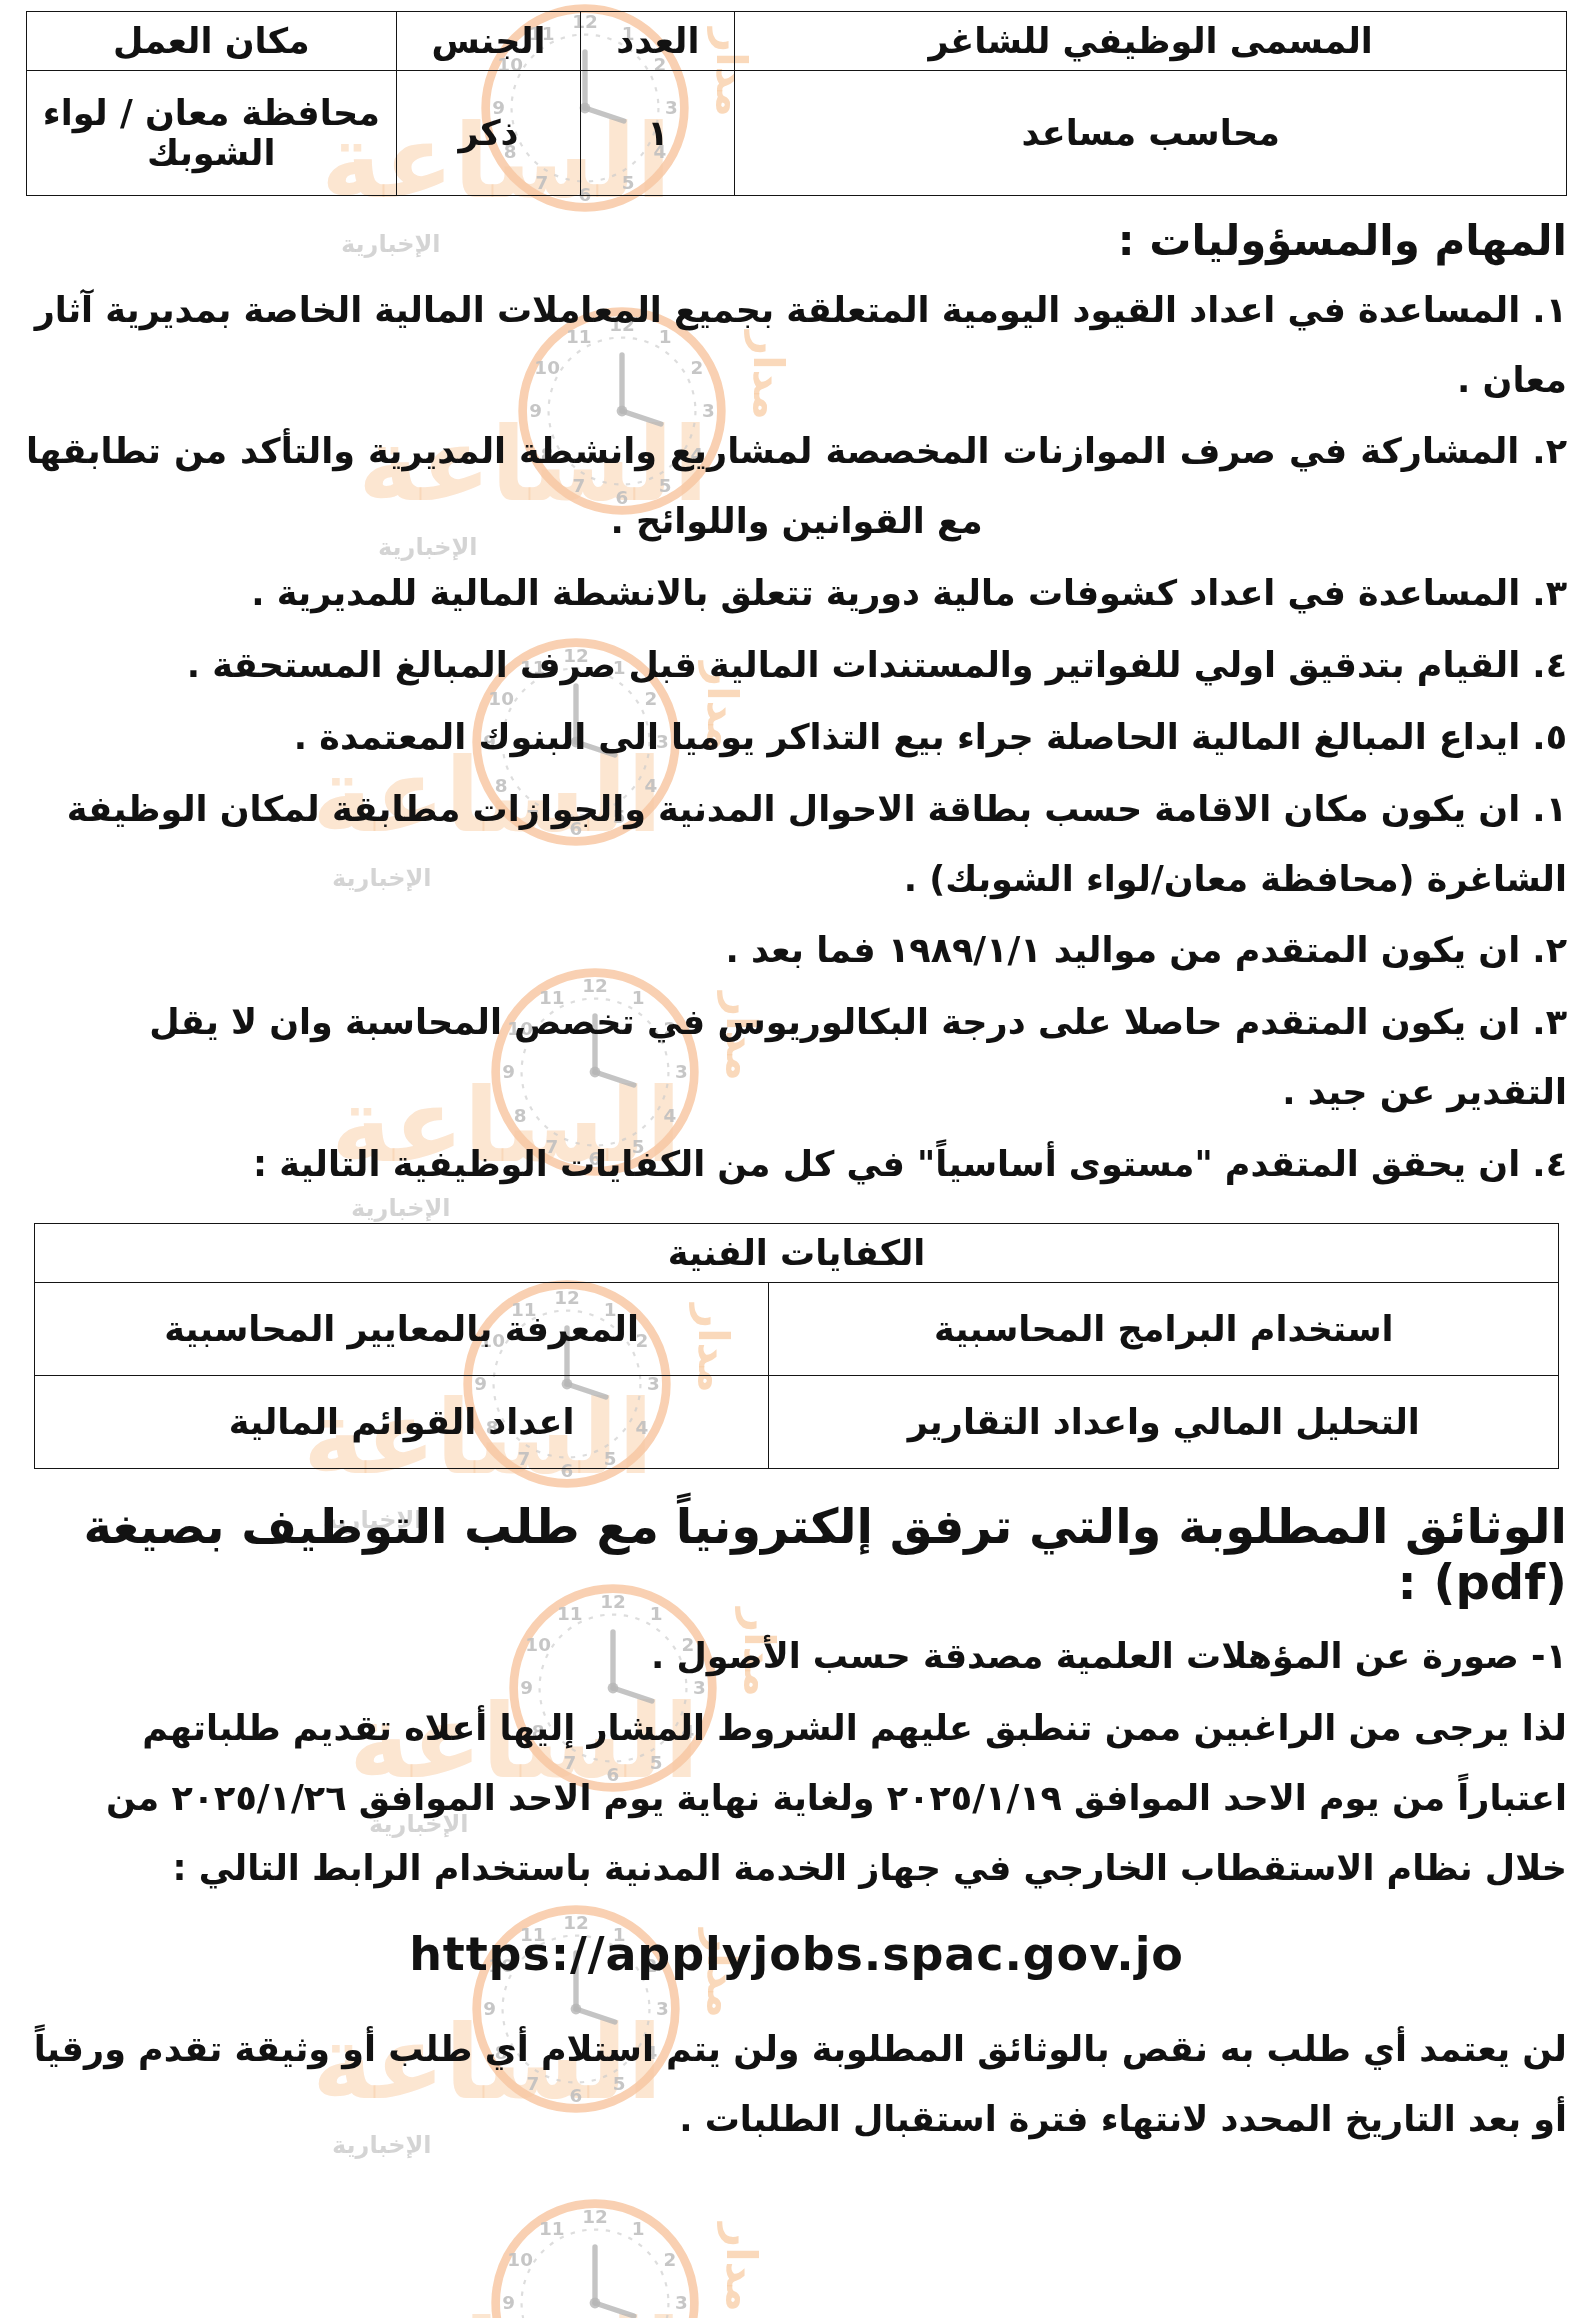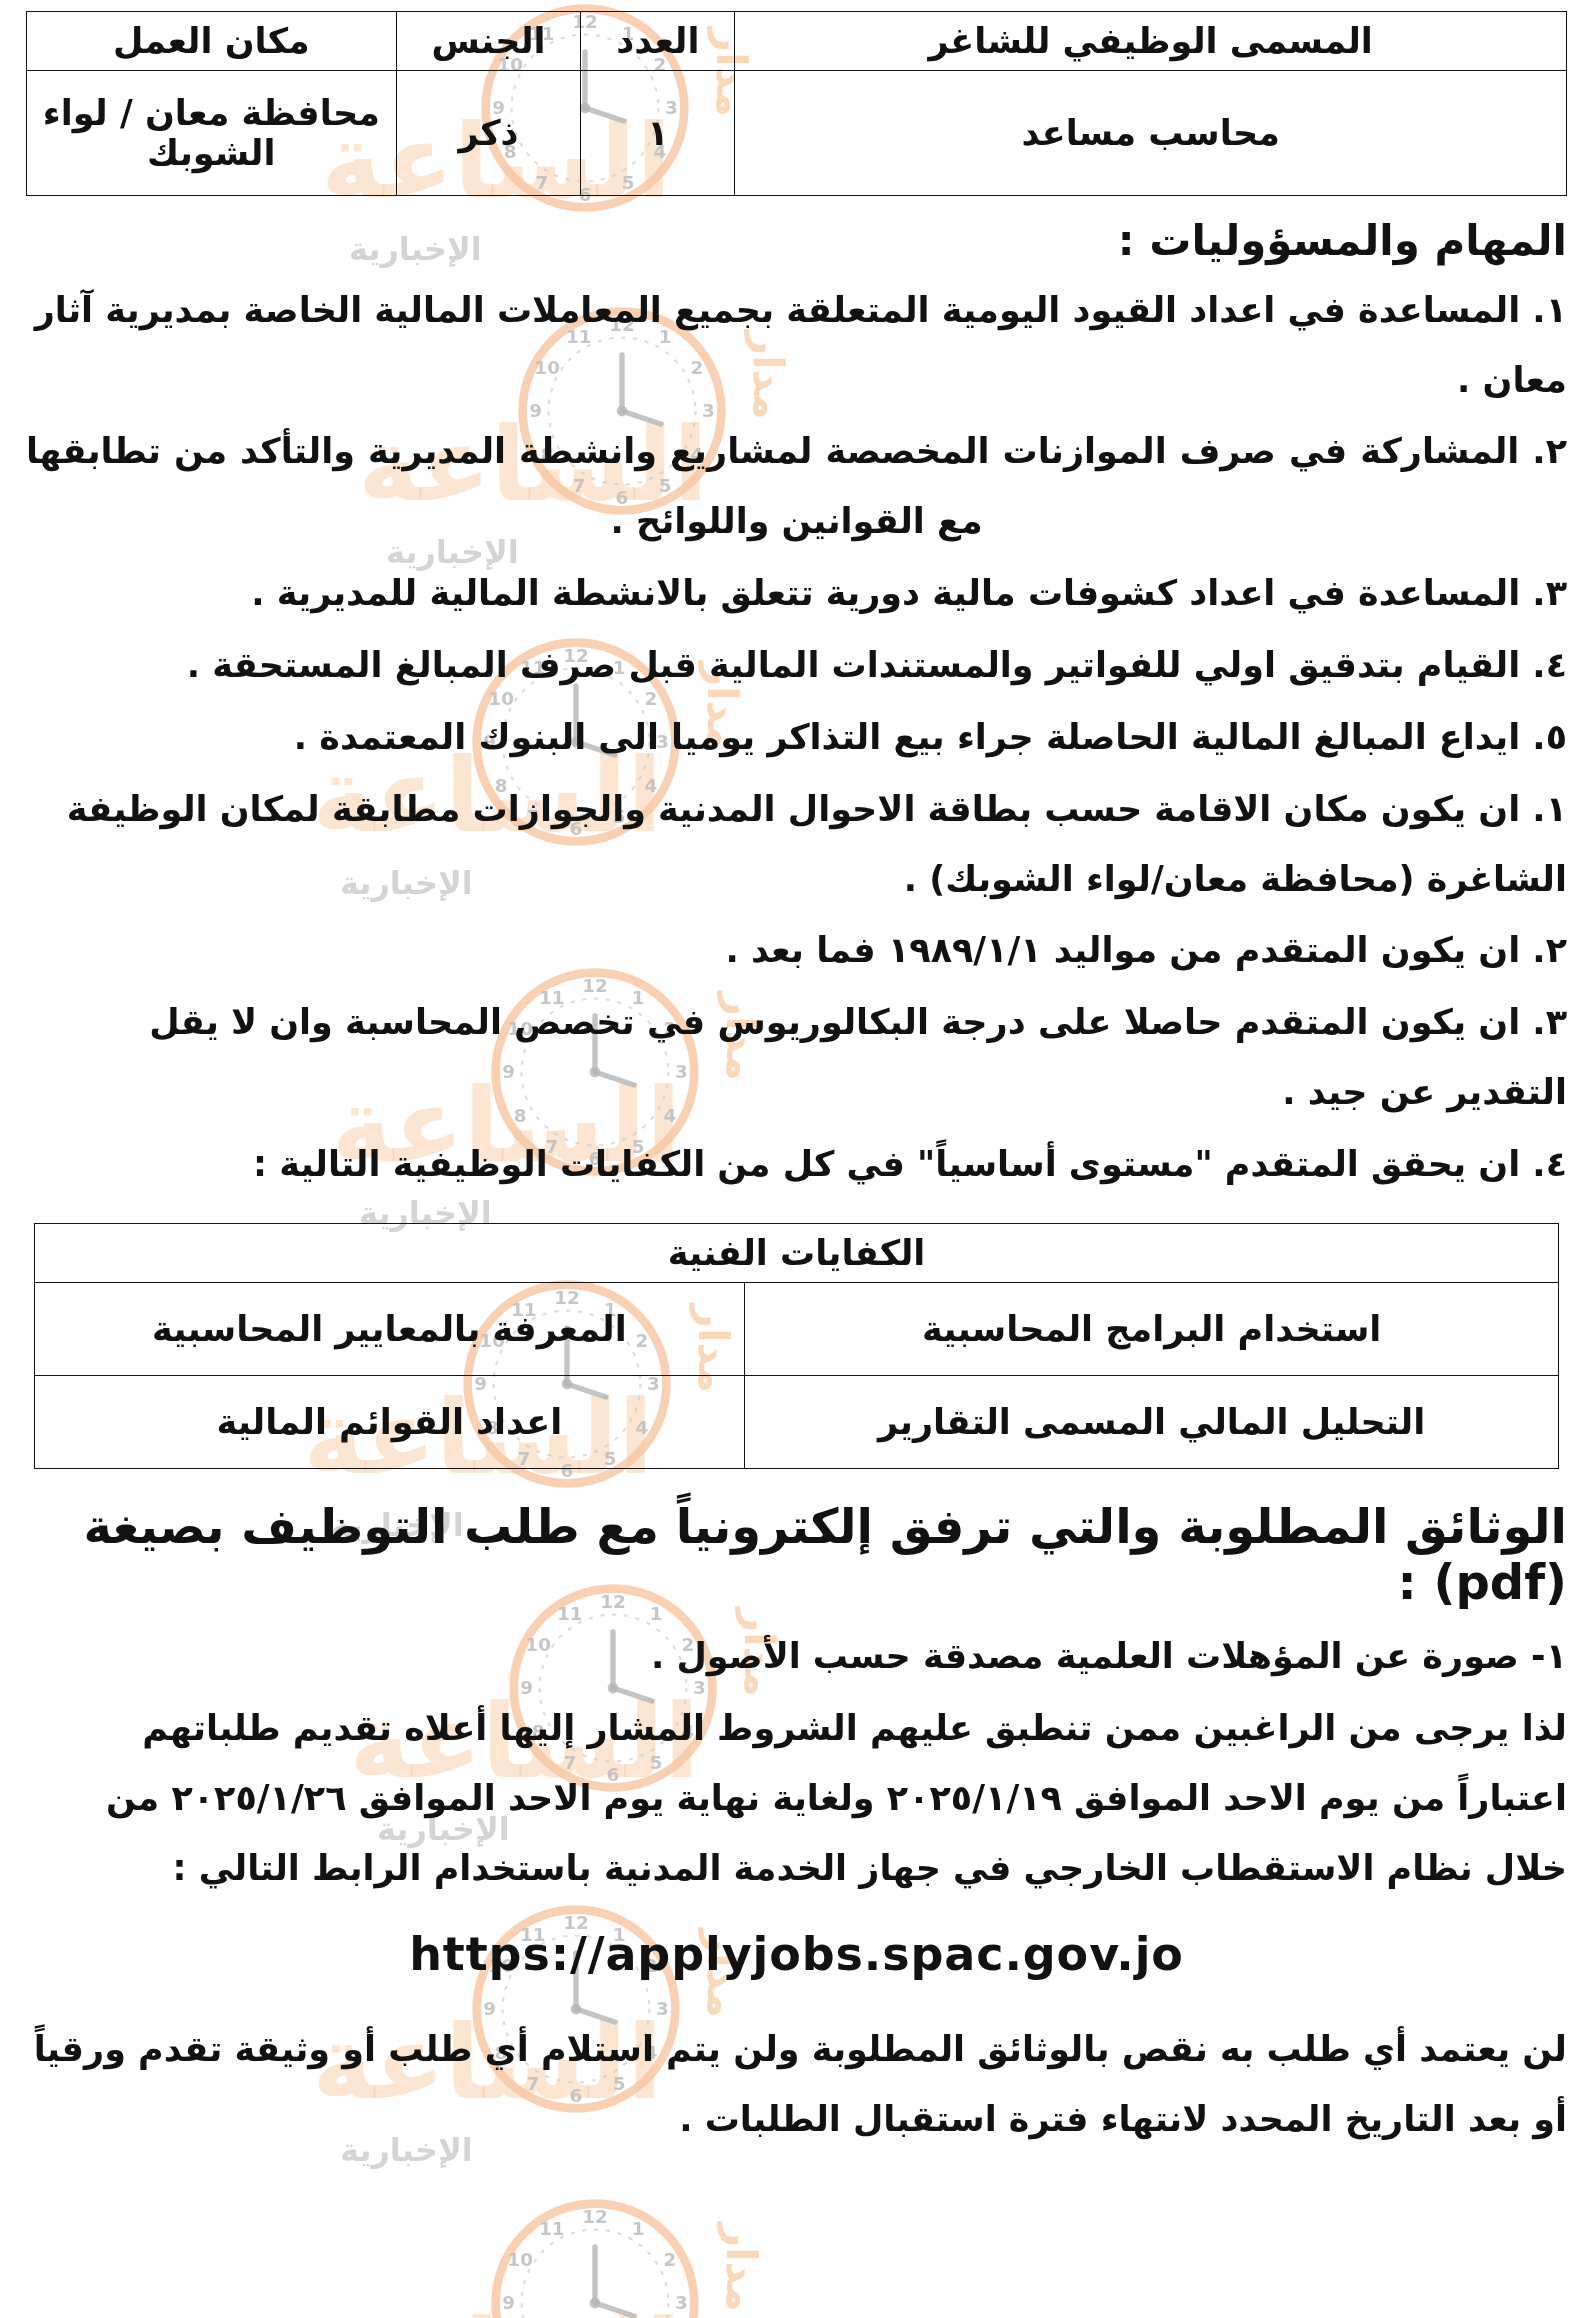--- a/index.html
+++ b/index.html
@@ -28,22 +28,22 @@
     position:absolute; left:0; top:110px;
     font-size:103px; line-height:1;
     color:rgba(242,153,74,.5);
   }
   .wm-madar {
     position:absolute; left:386px; top:27.5px;
     font-size:42px; color:rgba(242,153,74,.75);
     writing-mode:vertical-rl;
   }
   .wm-ekh {
-    position:absolute; left:28px; top:230px;
-    font-size:32px; color:rgba(150,150,150,.8);
+    position:absolute; left:20px; top:230px;
+    font-size:24px; color:rgba(150,150,150,.8);
   }
   
   .content { position:relative; z-index:2; padding:11px 26px 0 26px; }
   table { border-collapse:collapse; }
   .top-table { width:100%; table-layout:fixed; }
   .top-table th, .top-table td {
     border:1.8px solid #151515;
     text-align:center;
     font-weight:700;
   }
@@ -340,21 +340,21 @@
     <table class="comp-table">
       <tbody>
         <tr>
           <th colspan="2">الكفايات الفنية</th>
         </tr>
         <tr>
           <td>استخدام البرامج المحاسبية</td>
           <td>المعرفة بالمعايير المحاسبية</td>
         </tr>
         <tr>
-          <td>التحليل المالي المسمى التقارير</td>
+          <td>التحليل المالي واعداد التقارير</td>
           <td>اعداد القوائم المالية</td>
         </tr>
       </tbody>
     </table>
 
 
     <h2 class="doc-heading">الوثائق المطلوبة والتي ترفق إلكترونياً مع طلب التوظيف بصيغة (pdf) :</h2>
     <p class="item">١- صورة عن المؤهلات العلمية مصدقة حسب الأصول .</p>
 
     <p class="item">لذا يرجى من الراغبين ممن تنطبق عليهم الشروط المشار إليها أعلاه تقديم طلباتهم اعتباراً من يوم الاحد الموافق ٢٠٢٥/١/١٩ ولغاية نهاية يوم الاحد الموافق ٢٠٢٥/١/٢٦ من خلال نظام الاستقطاب الخارجي في جهاز الخدمة المدنية باستخدام الرابط التالي :</p>

